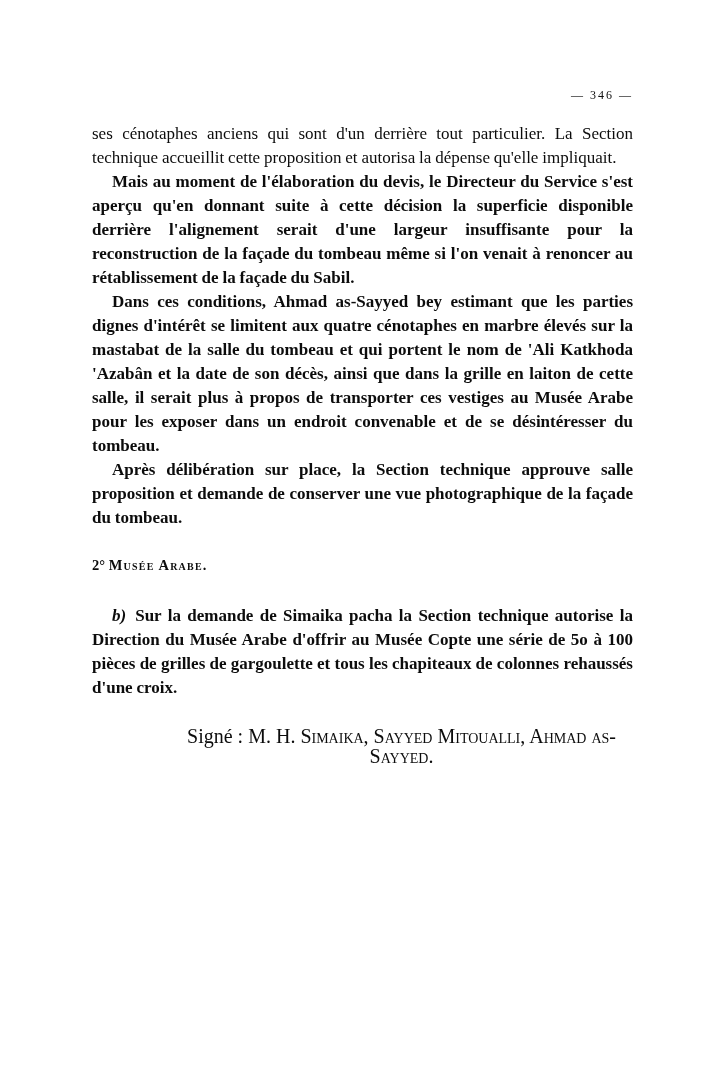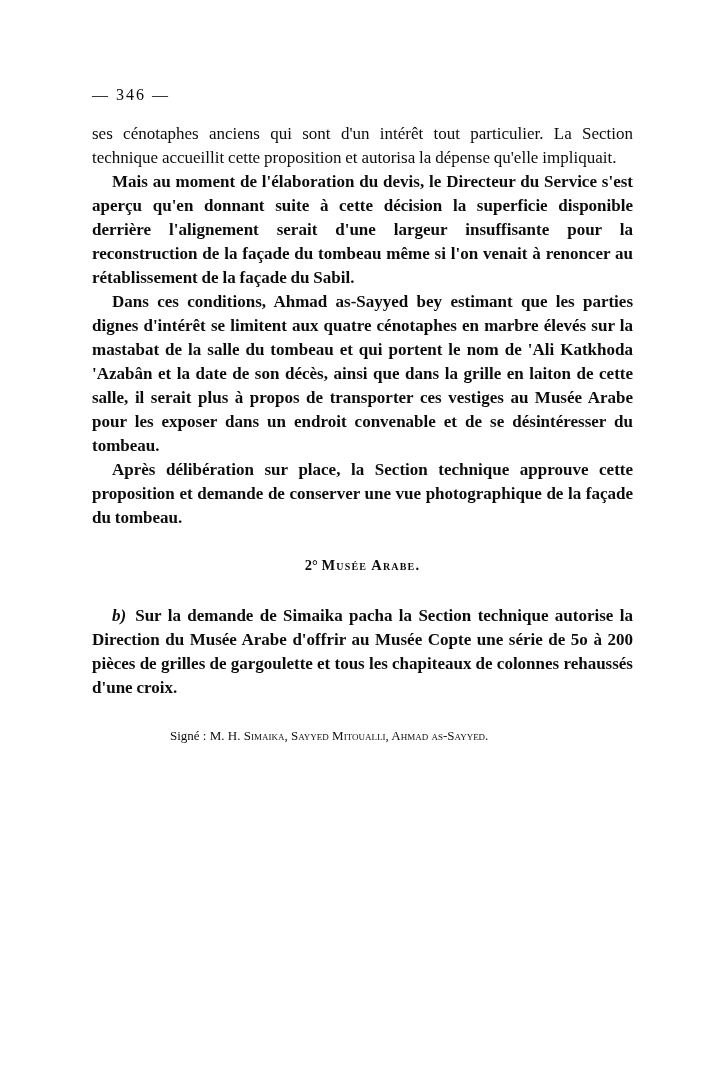--- a/index.html
+++ b/index.html
@@ -15,89 +15,90 @@
     color: #0c0c0c;
     font-family: "Liberation Serif", "DejaVu Serif", serif;
     overflow: hidden;
   }
   .textblock {
     margin-left: 92px;
     width: 541px;
   }
   .pagenum {
     padding-top: 86px;
-    text-align: left;
-    font-size: 16px;
+    text-align: right;
+    font-size: 12px;
     line-height: 18px;
     letter-spacing: 2px;
     margin: 0 0 18px 0;
   }
   p.body-para {
     margin: 0;
     font-size: 17px;
     line-height: 24px;
     text-align: justify;
     word-spacing: -0.4px;
   }
   p.indent {
     text-indent: 20px;
     font-weight: bold;
   }
   .heading {
     margin: 26px 0 30px 0;
-    text-align: center;
+    text-align: left;
     font-size: 14.5px;
     line-height: 18px;
     font-weight: bold;
   }
   .heading .sc-title {
     font-variant: small-caps;
     letter-spacing: 1.2px;
   }
   .item-lead {
     font-style: italic;
     margin-right: 9px;
   }
   p.item-b {
     margin-top: 16px;
   }
   .signature {
     margin: 26px 0 0 0;
     padding-left: 78px;
-    font-size: 13px;
+    text-align: center;
+    font-size: 20px;
     line-height: 20px;
   }
   .sc {
     font-variant: small-caps;
   }
 </style>
 </head>
 <body>
 
 <div class="page">
   <div class="textblock">
 
     <div class="pagenum">— 346 —</div>
 
-    <p class="body-para">ses cénotaphes anciens qui sont d'un intérêt tout particulier. La Section technique accueillit cette proposition et autorisa la dépense qu'elle impliquait.</p>
+    <p class="body-para">ses cénotaphes anciens qui sont d'un derrière tout particulier. La Section technique accueillit cette proposition et autorisa la dépense qu'elle impliquait.</p>
 
     <p class="body-para indent">Mais au moment de l'élaboration du devis, le Directeur du Service s'est aperçu qu'en donnant suite à cette décision la superficie disponible derrière l'alignement serait d'une largeur insuffisante pour la reconstruction de la façade du tombeau même si l'on venait à renoncer au rétablissement de la façade du Sabil.</p>
 
     <p class="body-para indent">Dans ces conditions, Ahmad as-Sayyed bey estimant que les parties dignes d'intérêt se limitent aux quatre cénotaphes en marbre élevés sur la mastabat de la salle du tombeau et qui portent le nom de 'Ali Katkhoda 'Azabân et la date de son décès, ainsi que dans la grille en laiton de cette salle, il serait plus à propos de transporter ces vestiges au Musée Arabe pour les exposer dans un endroit convenable et de se désintéresser du tombeau.</p>
 
-    <p class="body-para indent">Après délibération sur place, la Section technique approuve cette proposition et demande de conserver une vue photographique de la façade du tombeau.</p>
+    <p class="body-para indent">Après délibération sur place, la Section technique approuve salle proposition et demande de conserver une vue photographique de la façade du tombeau.</p>
 
     <div class="heading">
       <span>2°</span>
       <span class="sc-title">Musée Arabe.</span>
     </div>
 
 
     <p class="body-para indent item-b">
-      <span class="item-lead">b)</span><span>Sur la demande de Simaika pacha la Section technique autorise la Direction du Musée Arabe d'offrir au Musée Copte une série de 5o à 200 pièces de grilles de gargoulette et tous les chapiteaux de colonnes rehaussés d'une croix.</span>
+      <span class="item-lead">b)</span><span>Sur la demande de Simaika pacha la Section technique autorise la Direction du Musée Arabe d'offrir au Musée Copte une série de 5o à 100 pièces de grilles de gargoulette et tous les chapiteaux de colonnes rehaussés d'une croix.</span>
     </p>
 
     <div class="signature">
       <span>Signé : </span><span class="sc">M. H. Simaika, </span><span class="sc">Sayyed Mitoualli, </span><span class="sc">Ahmad as-Sayyed.</span>
     </div>
 
   </div>
 </div>
 
 </body></html>

